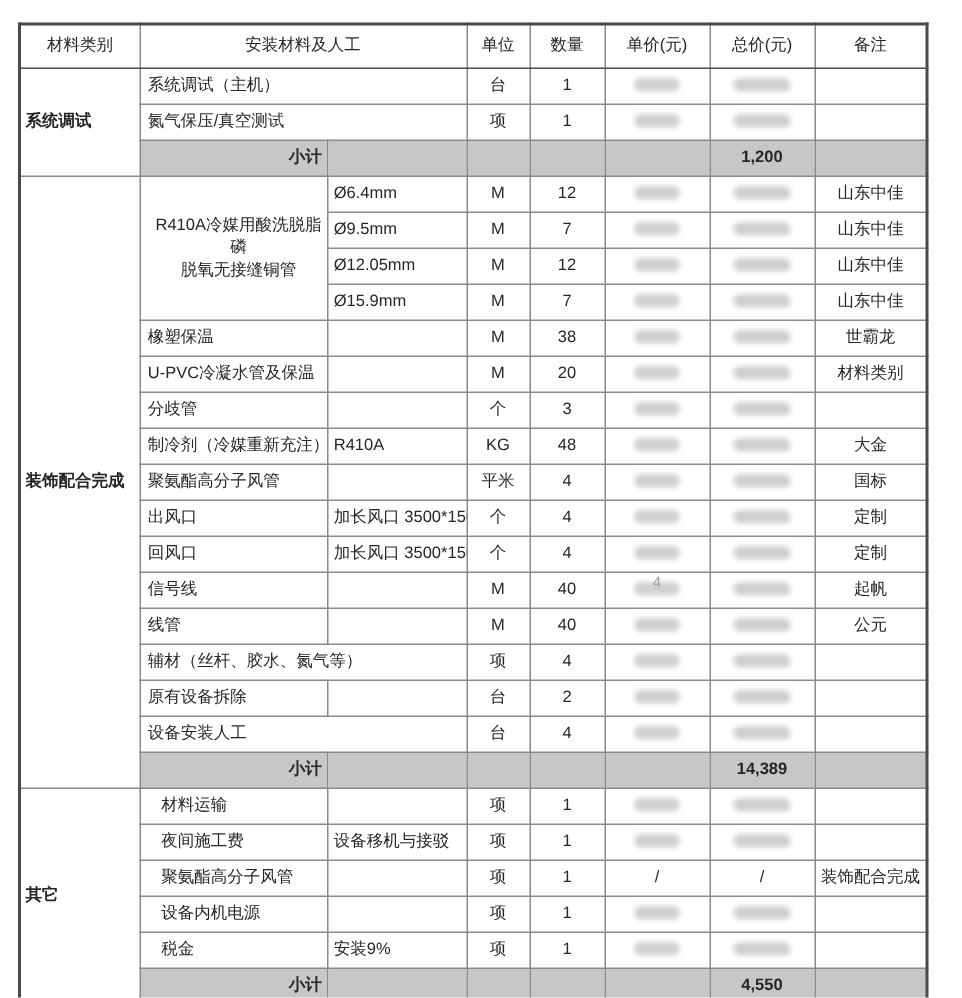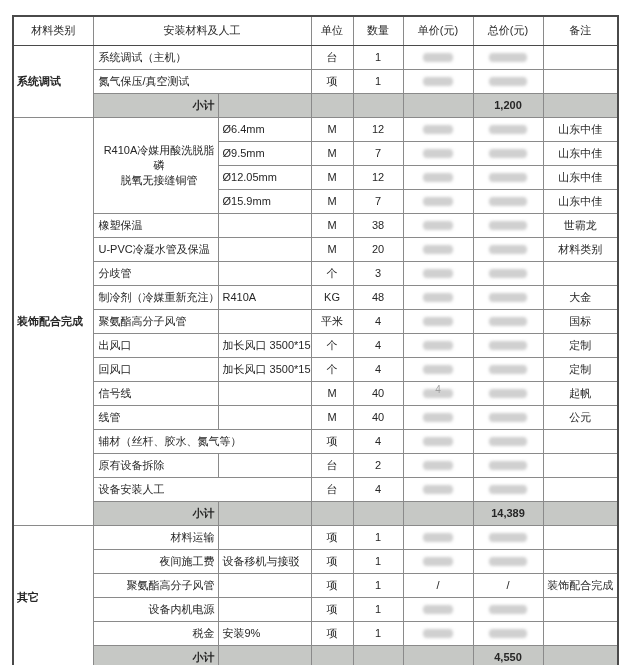--- a/index.html
+++ b/index.html
@@ -16,21 +16,21 @@
     padding:1px 3px;overflow:hidden;white-space:nowrap;
     height:21px;vertical-align:middle;color:#262626;
   }
   table{border:2px solid #4a4a4a;}
   thead th{font-weight:normal;text-align:center;height:26px;border-bottom:1.5px solid #4a4a4a;}
   .cat{font-weight:bold;text-align:left;}
   .name{text-align:left;padding-left:5px;}
   .name.pre{white-space:pre-line;text-align:center;padding-left:10px;line-height:1.35;}
   .center{text-align:center;}
   .spec{text-align:left;padding-left:4px;}
-  tr.center-names .name{text-align:right;padding-left:14px;}
+  tr.center-names .name{text-align:left;padding-left:14px;}
   tr.subtotal td{background:#c6c8c5;font-weight:bold;}
   tr.subtotal .sublabel{text-align:right;}
   tr.subtotal .totalval, tr.grand .totalval{text-align:center;font-weight:bold;}
   tr.sec-top td{border-top:1.5px solid #4a4a4a;}
   .redact{position:relative;display:inline-block;vertical-align:middle;}
   .pill{display:inline-block;height:9px;border-radius:4px;background:#d0d0d0;filter:blur(1.8px);vertical-align:middle;}
   .pill.p{width:30px;}
   .pill.t{width:38px;}
   .hint{position:absolute;left:0;right:0;top:-3px;text-align:center;color:#a0a0a0;filter:blur(0.5px);font-size:10px;}
   .slash{text-align:center;}

